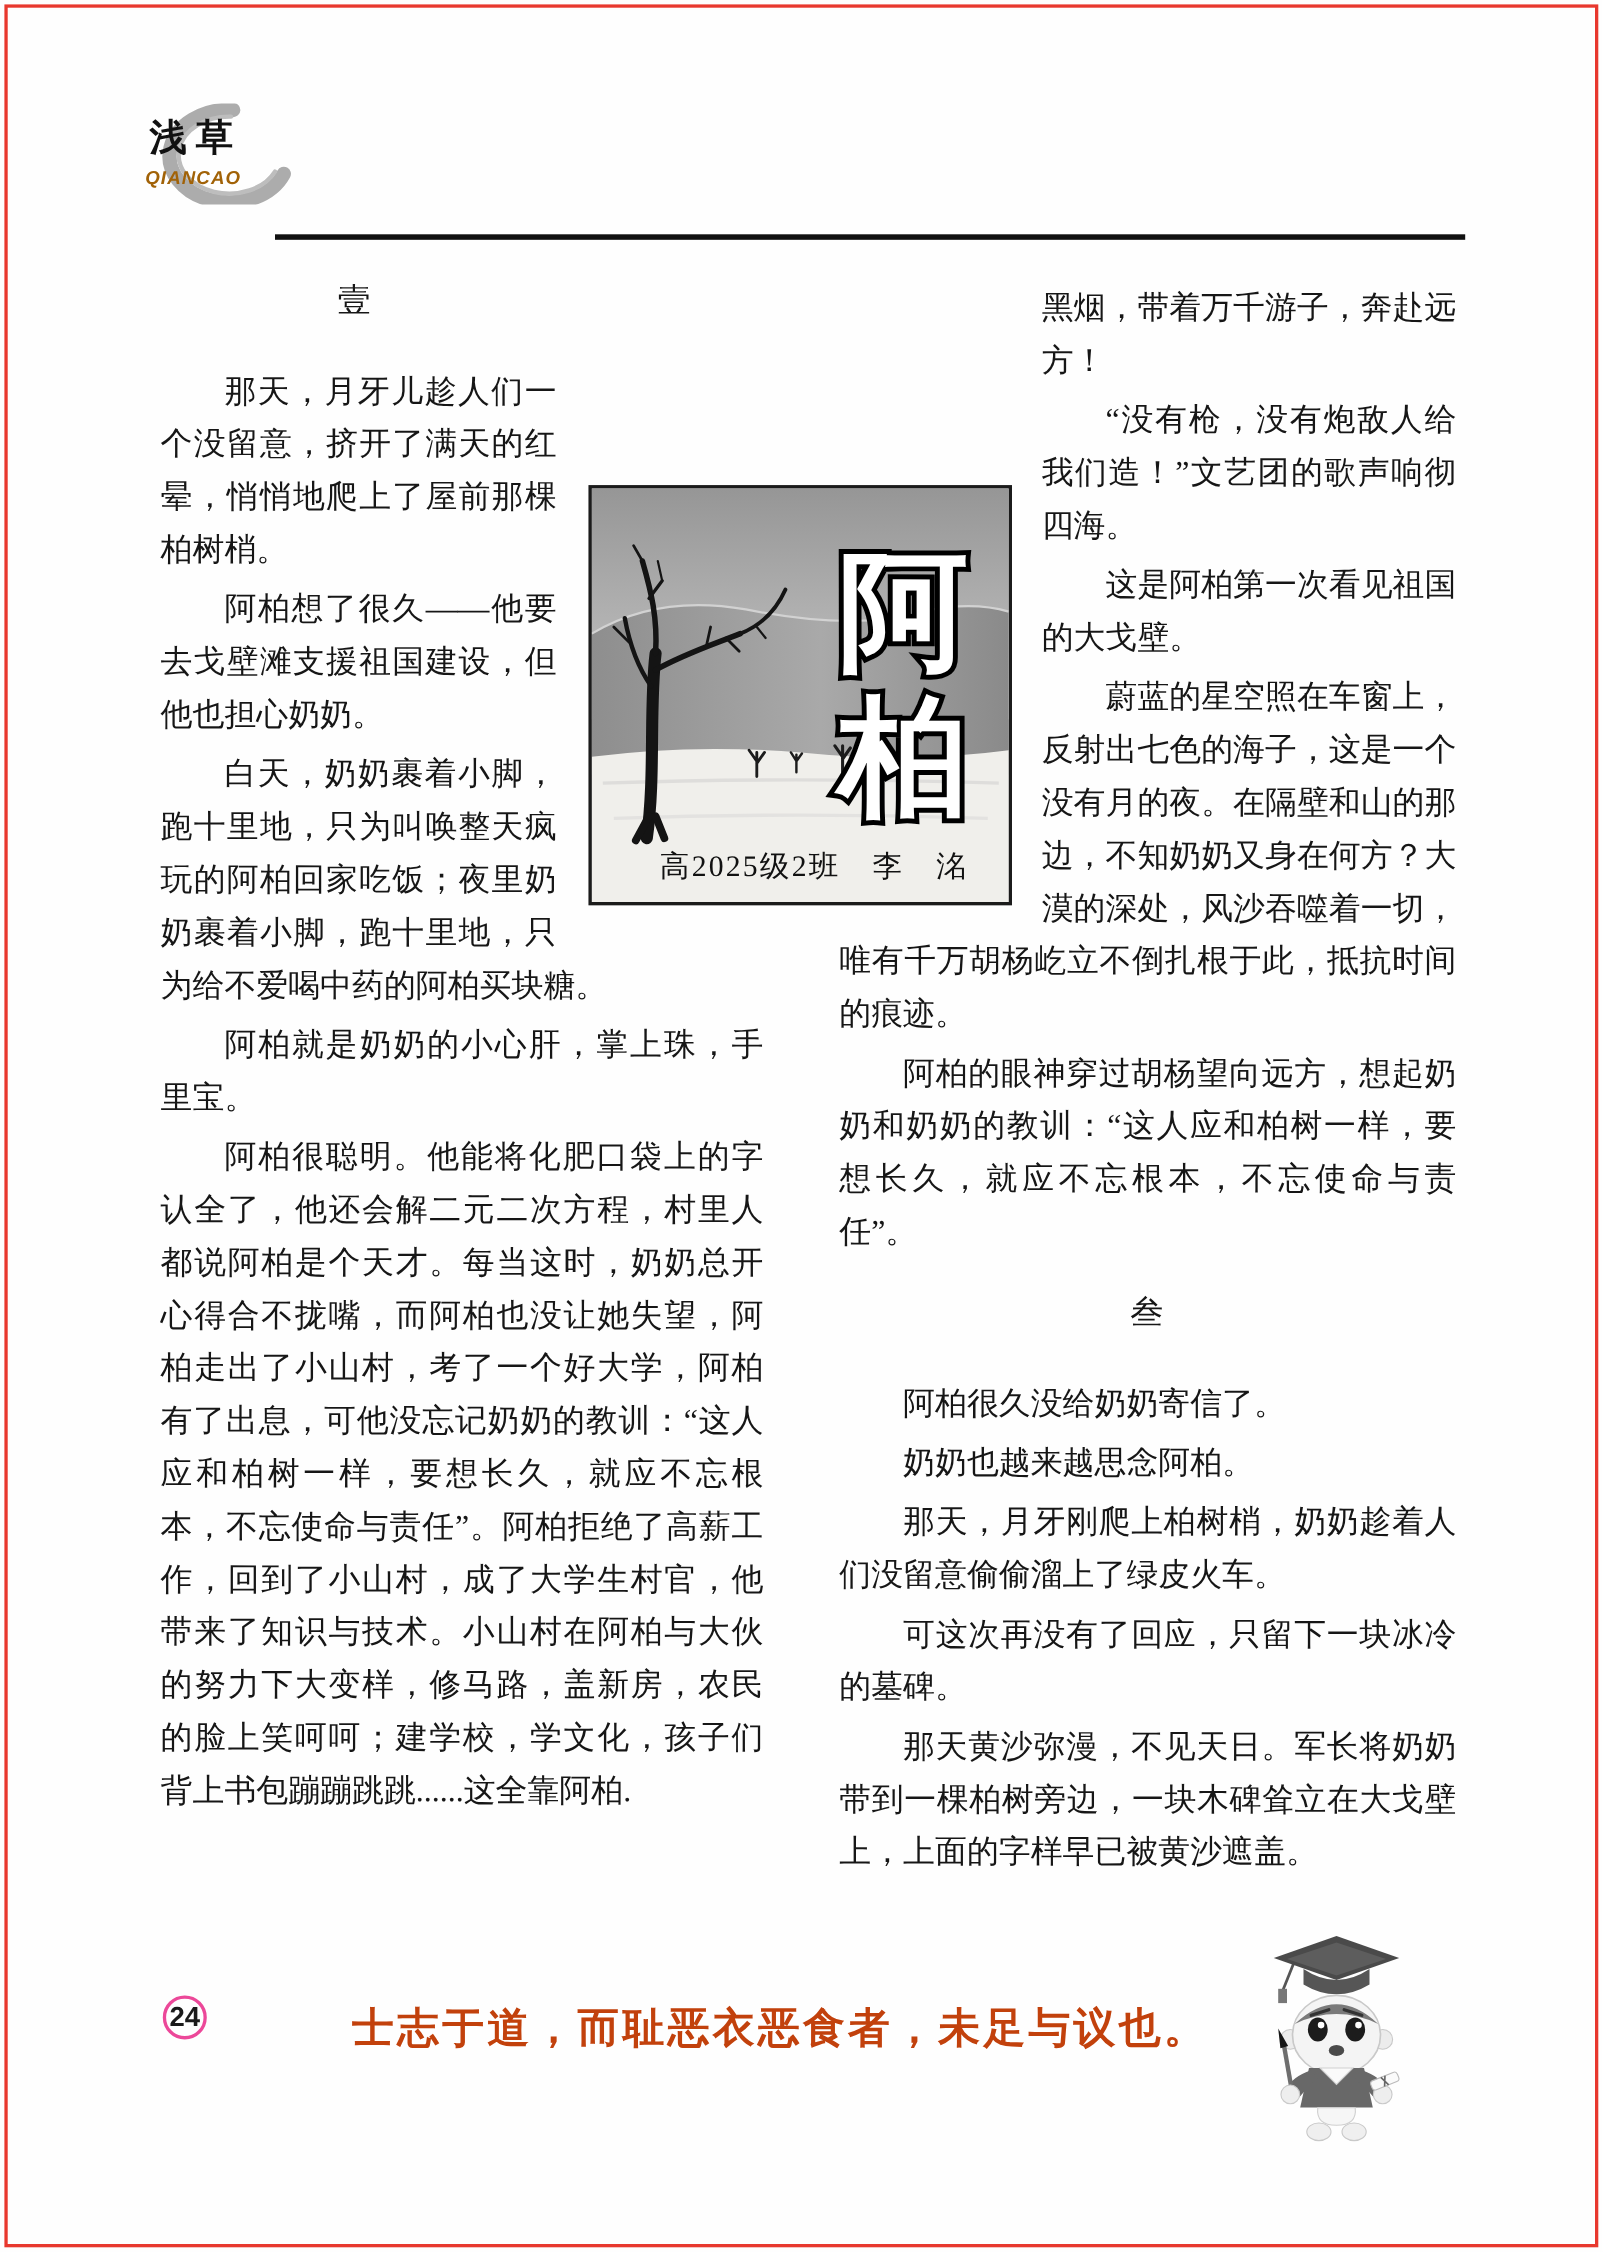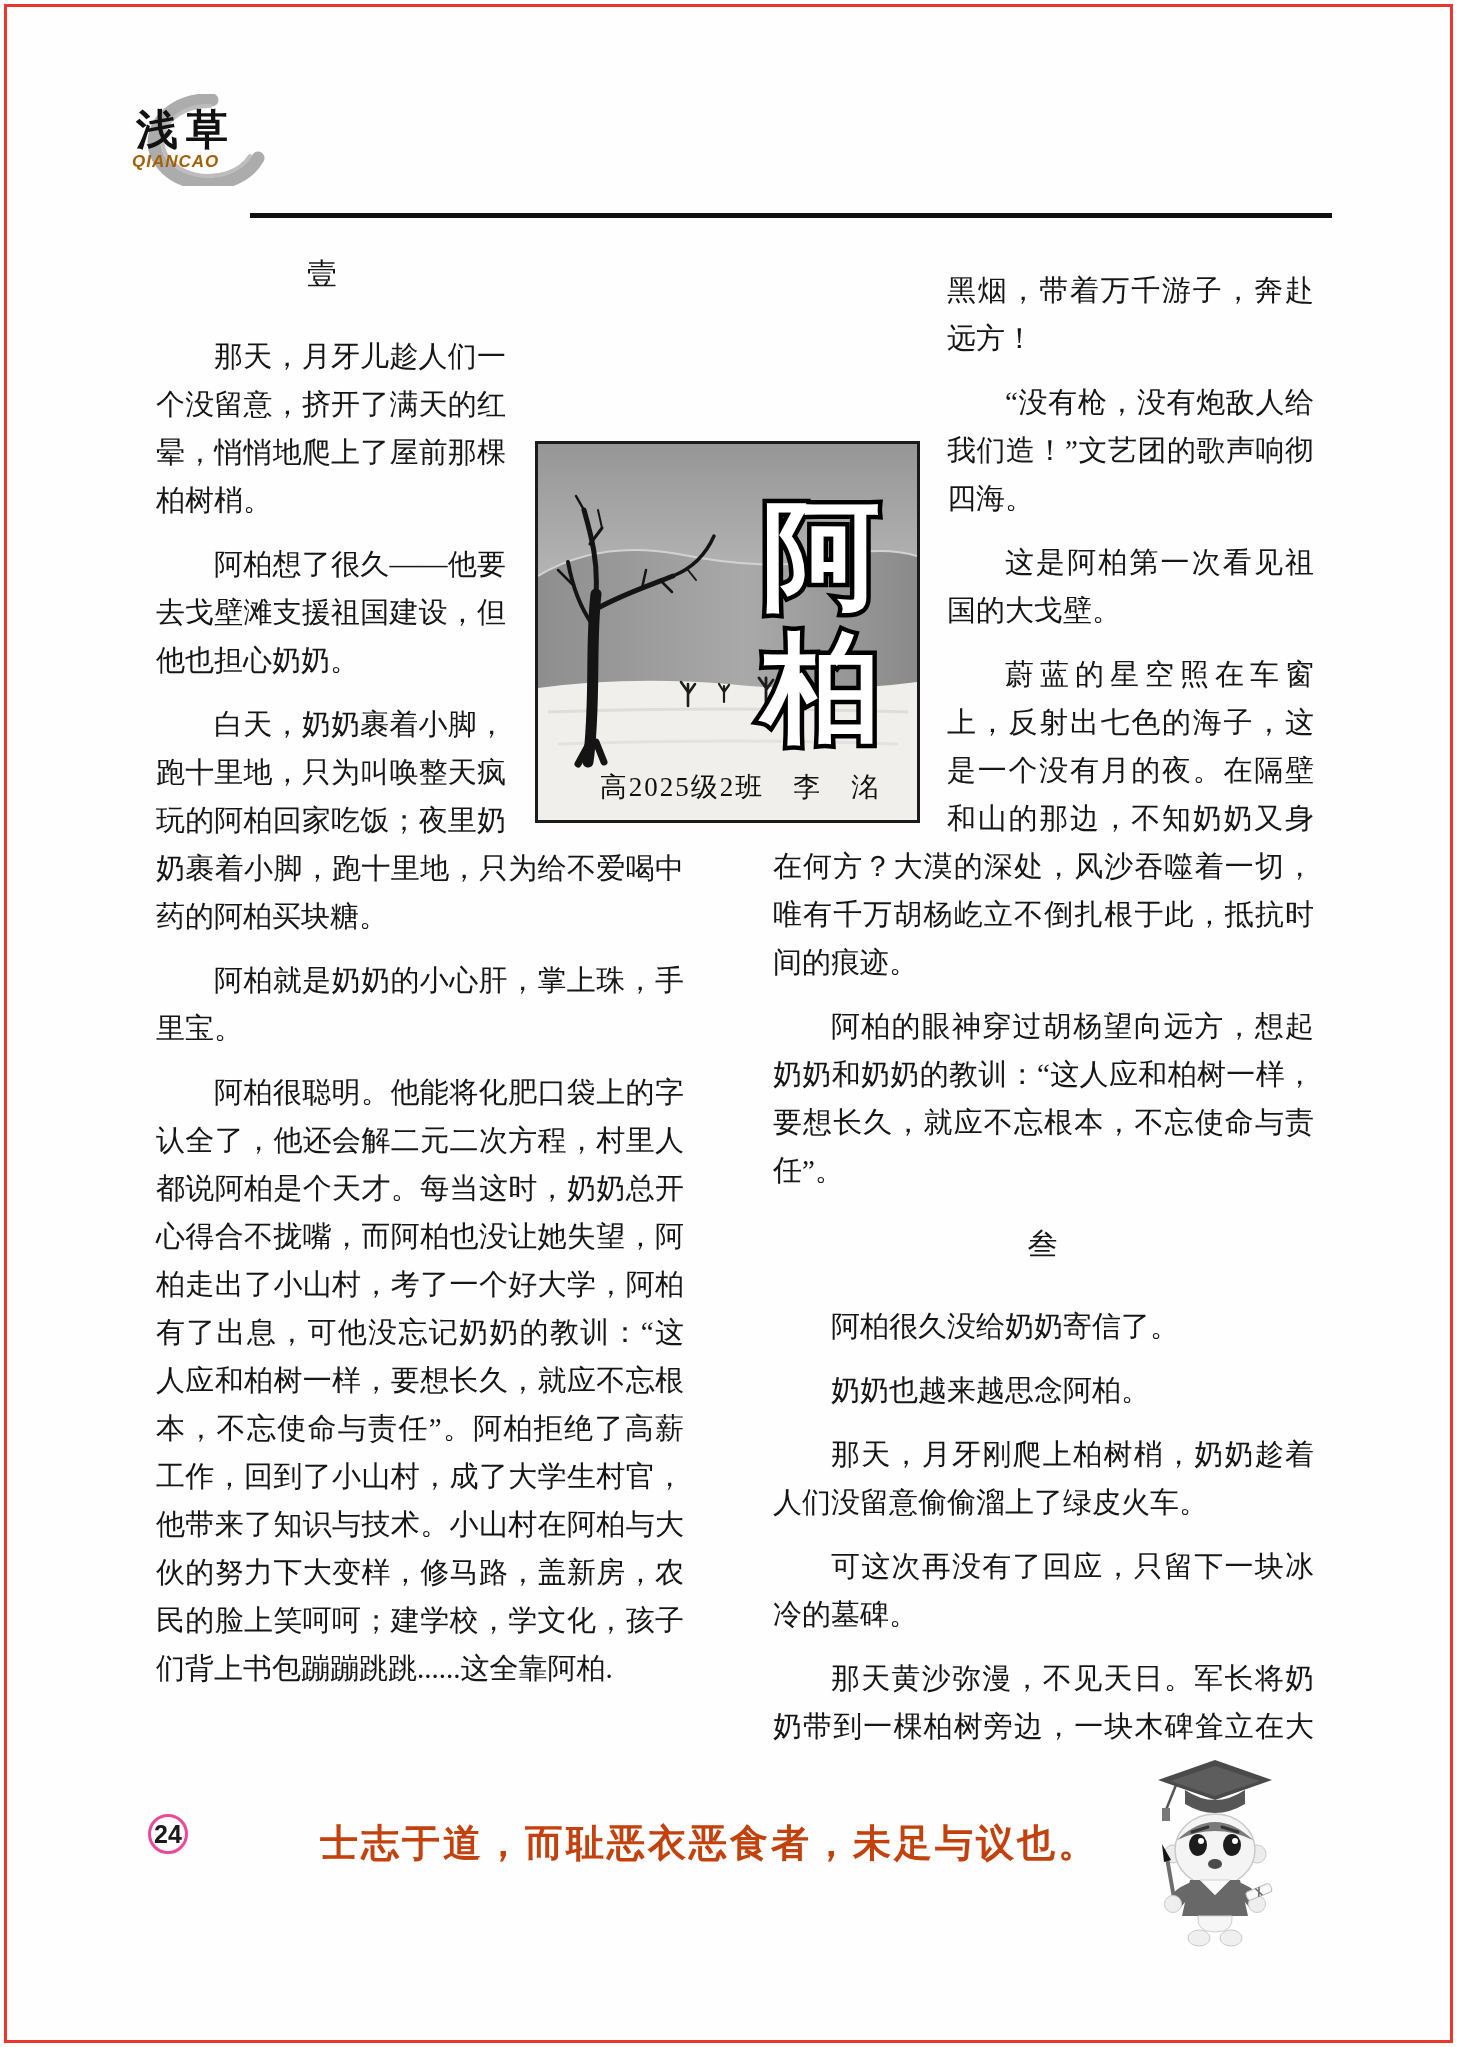--- a/index.html
+++ b/index.html
@@ -3,33 +3,33 @@
 <meta charset="utf-8">
 <style>
   html,body{margin:0;padding:0;background:#ffffff;}
   .page{position:relative;width:1457px;height:2047px;background:#fefefe;overflow:hidden;
         font-family:"Liberation Serif","DejaVu Serif",serif;color:#1a1a1a;}
   .page-frame{position:absolute;inset:4px;border:3px solid #e8382e;pointer-events:none;z-index:50;}
 
   
   .logo{position:absolute;left:92px;top:94px;width:175px;height:92px;}
   .logo svg{position:absolute;left:0;top:0;}
-  .logo-cn{position:absolute;left:44px;top:8px;font-size:42px;font-weight:900;letter-spacing:8px;color:#111;
+  .logo-cn{position:absolute;left:44px;top:8px;font-size:34px;font-weight:900;letter-spacing:8px;color:#111;
            font-family:"Liberation Serif","DejaVu Serif",serif;}
   .logo-en{position:absolute;left:40px;top:58px;font-size:17px;font-style:italic;font-weight:bold;
            letter-spacing:1px;color:#a16207;font-family:"Liberation Sans","DejaVu Sans",sans-serif;}
   .mast-title{position:absolute;left:382px;top:144px;white-space:nowrap;
               font-family:"Liberation Sans","DejaVu Sans",sans-serif;color:#111;}
   .mast-title .main{font-size:35px;font-weight:900;letter-spacing:3px;}
   .mast-title .rest{font-size:30px;font-weight:700;letter-spacing:2px;}
   .mast-rule{position:absolute;left:250px;top:213px;width:1082px;height:5px;background:#111;}
 
   
   .col{position:absolute;text-align:justify;font-size:29px;line-height:48px;color:#161616;}
-  .col p{margin:16px;text-indent:2em;}
+  .col p{margin:6px;text-indent:2em;}
   .col p.noindent{text-indent:0;}
   .col-left{left:140px;top:240px;width:560px;height:1514px;overflow:hidden;}
   .col-right{left:757px;top:250px;width:573px;height:1505px;overflow:hidden;}
   .section-num{text-align:center;font-size:30px;margin:26px 0 34px 0;letter-spacing:2px;}
   .section-num.first{margin-top:10px;}
   .wrap-spacer-l{float:right;width:182px;height:392px;margin-top:200px;margin-left:12px;}
   .wrap-spacer-r{float:left;width:178px;height:392px;margin-top:188px;margin-right:12px;}
 
   
   .photo{position:absolute;left:535px;top:441px;width:385px;height:382px;border:3px solid #1b1b1b;

